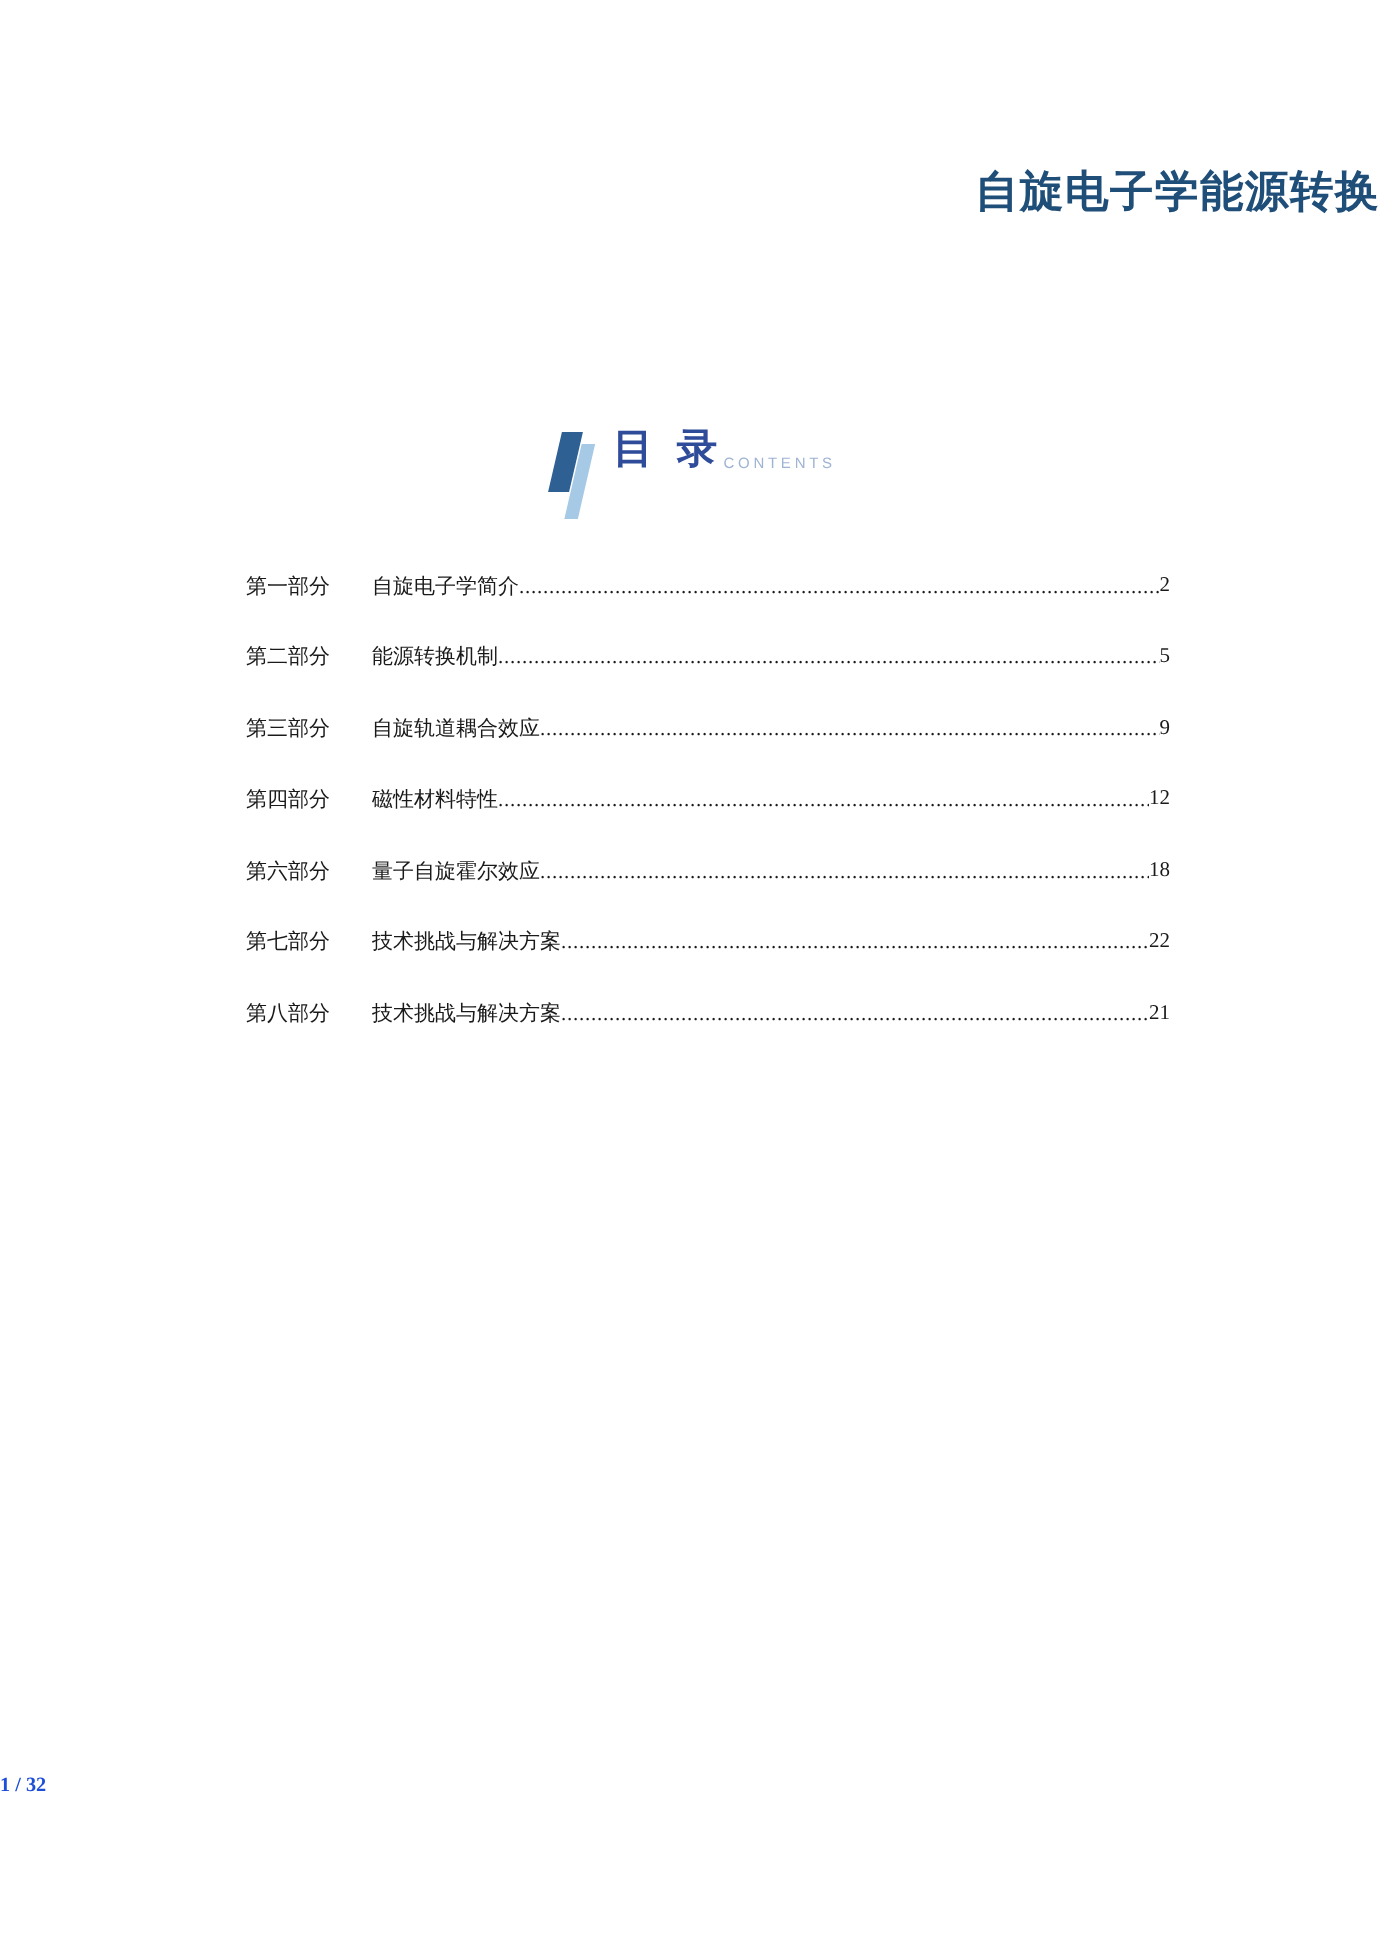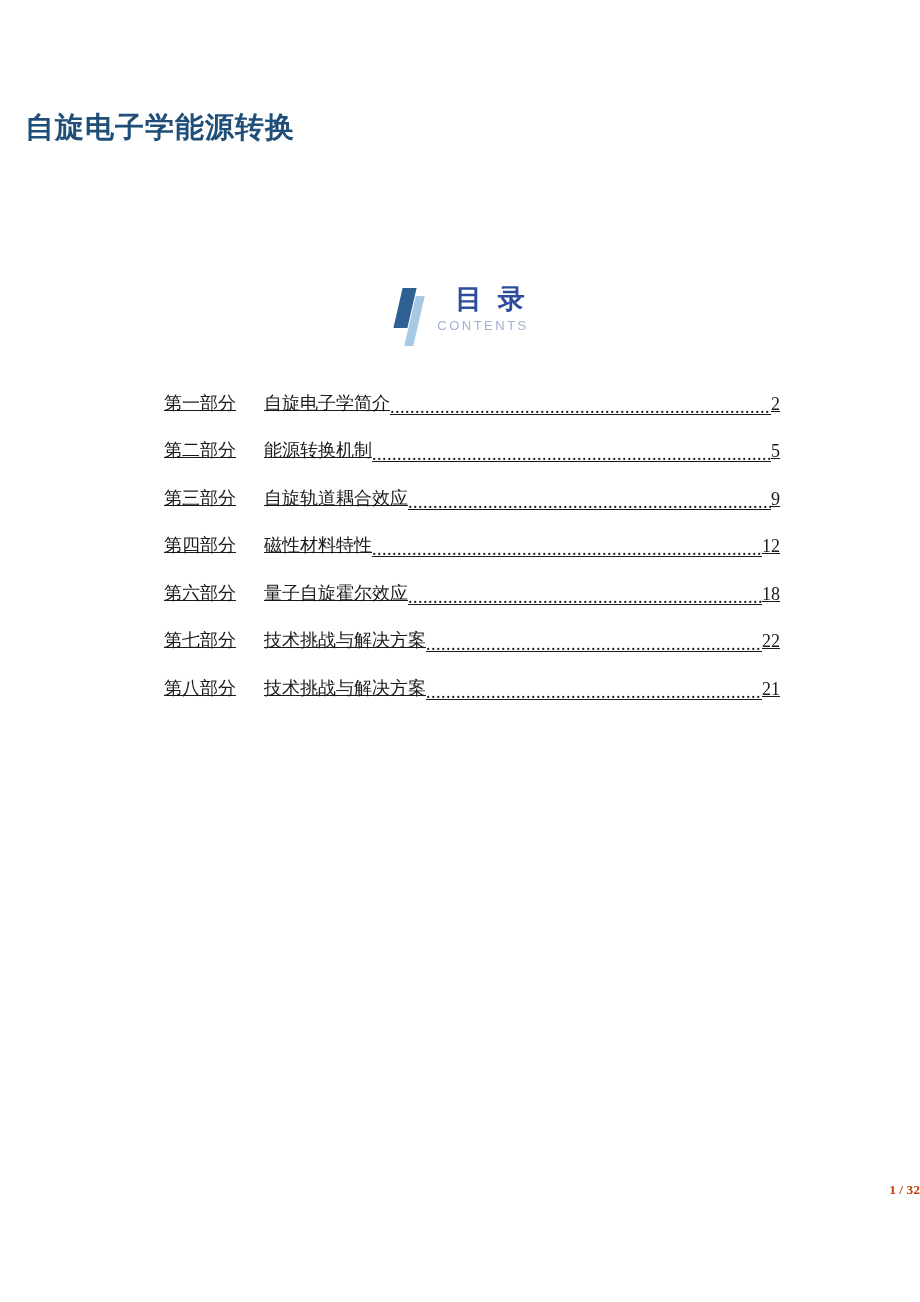--- a/index.html
+++ b/index.html
@@ -13,21 +13,21 @@
     font-family: "Liberation Serif", "DejaVu Serif", serif;
     color: #1a1a1a;
   }
 
   
   .doc-title {
     position: absolute;
     top: 108px;
     left: 0;
     right: 0;
-    text-align: left;
+    text-align: right;
     font-family: "Liberation Sans", "DejaVu Sans", sans-serif;
     font-size: 29px;
     font-weight: 700;
     color: #1F4E79;
     letter-spacing: 1px;
     margin: 0;
     padding-left: 25px;
   }
 
   
@@ -51,52 +51,51 @@
   .toc-icon .bar-dark {
     left: 7px; top: 3px; width: 14px; height: 40px;
     background: #2E6094;
     transform: skewX(-13deg);
   }
   .toc-icon .bar-light {
     left: 19px; top: 11px; width: 9px; height: 50px;
     background: #A6C9E5;
     transform: skewX(-13deg);
   }
-  .toc-heading-group { display: flex; flex-direction: column; align-items: flex-end; }
+  .toc-heading-group { display: flex; flex-direction: row; align-items: flex-start; }
   .toc-heading {
     font-family: "Liberation Sans", "DejaVu Sans", sans-serif;
     font-size: 27px;
     font-weight: 700;
     line-height: 1.1;
     color: #2F4C9B;
     letter-spacing: 4px;
     margin: 0;
   }
   .toc-heading-en {
     font-family: "Liberation Sans", "DejaVu Sans", sans-serif;
-    font-size: 13px;
+    font-size: 10px;
     letter-spacing: 2.5px;
     color: #9FB3D3;
-    margin-top: 3px;
+    margin-top: 19px;
   }
 
   
   .toc-list {
     position: absolute;
     top: 367px;
     left: 164px;
     right: 140px;
   }
   .toc-row {
     display: flex;
-    align-items: flex-end;
+    align-items: center;
     height: 47.5px;
-    font-size: 18px;
+    font-size: 14px;
     white-space: nowrap;
-    text-decoration: underline;
   }
   .toc-label { flex: 0 0 auto; margin-right: 28px; }
   .toc-title { flex: 0 0 auto; }
   .toc-dots {
     flex: 1 1 auto;
     overflow: hidden;
     min-width: 10px;
     height: 1em;
   }
   .toc-dots::after {
@@ -104,24 +103,24 @@
     letter-spacing: 0.5px;
   }
   .toc-page { flex: 0 0 auto; }
 
   
   .footer {
     position: absolute;
     top: 1182px;
     left: 0;
     right: 0;
-    text-align: right;
+    text-align: left;
     font-size: 13.5px;
     font-weight: 700;
-    color: #c2410c;
+    color: #1d4ed8;
   }
 </style>
 </head>
 <body>
 
 <div class="page">
 
   <h1 class="doc-title">自旋电子学能源转换</h1>
 
   <div class="toc-header">

